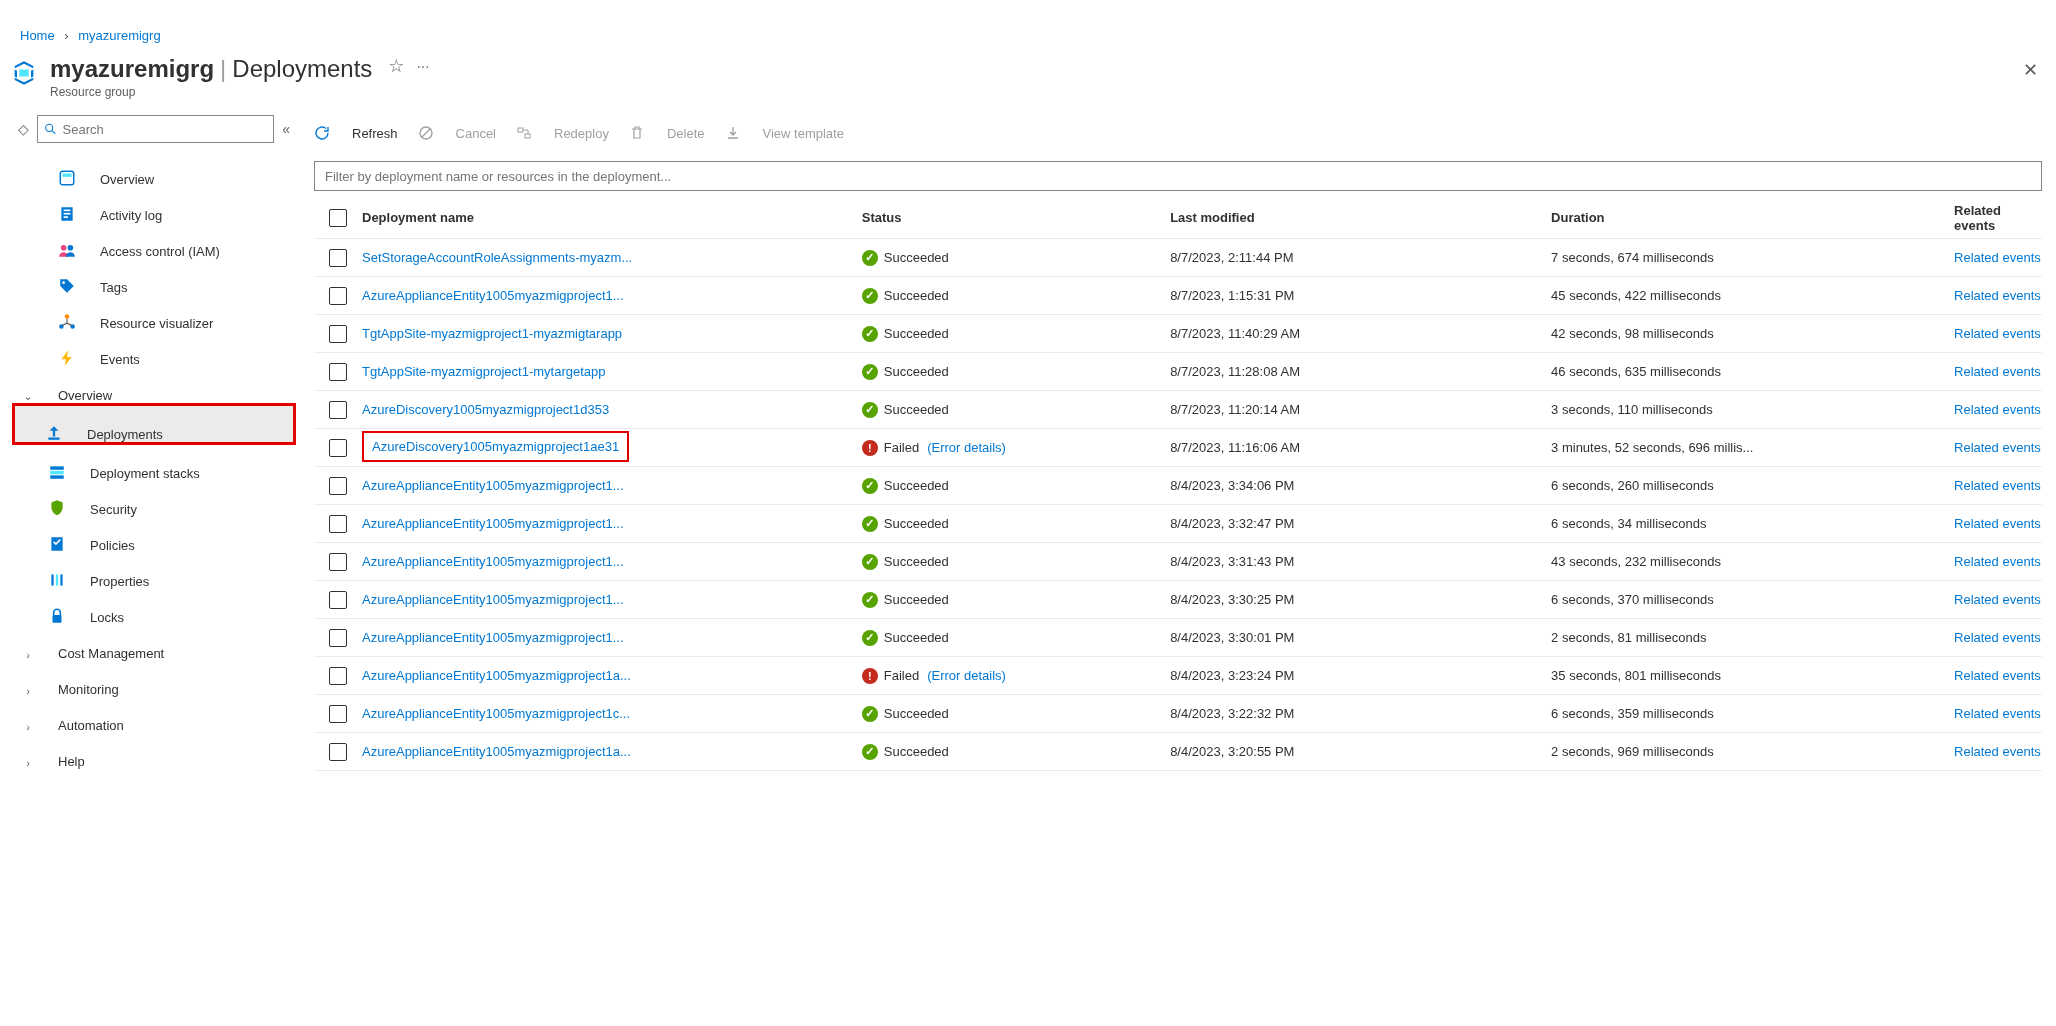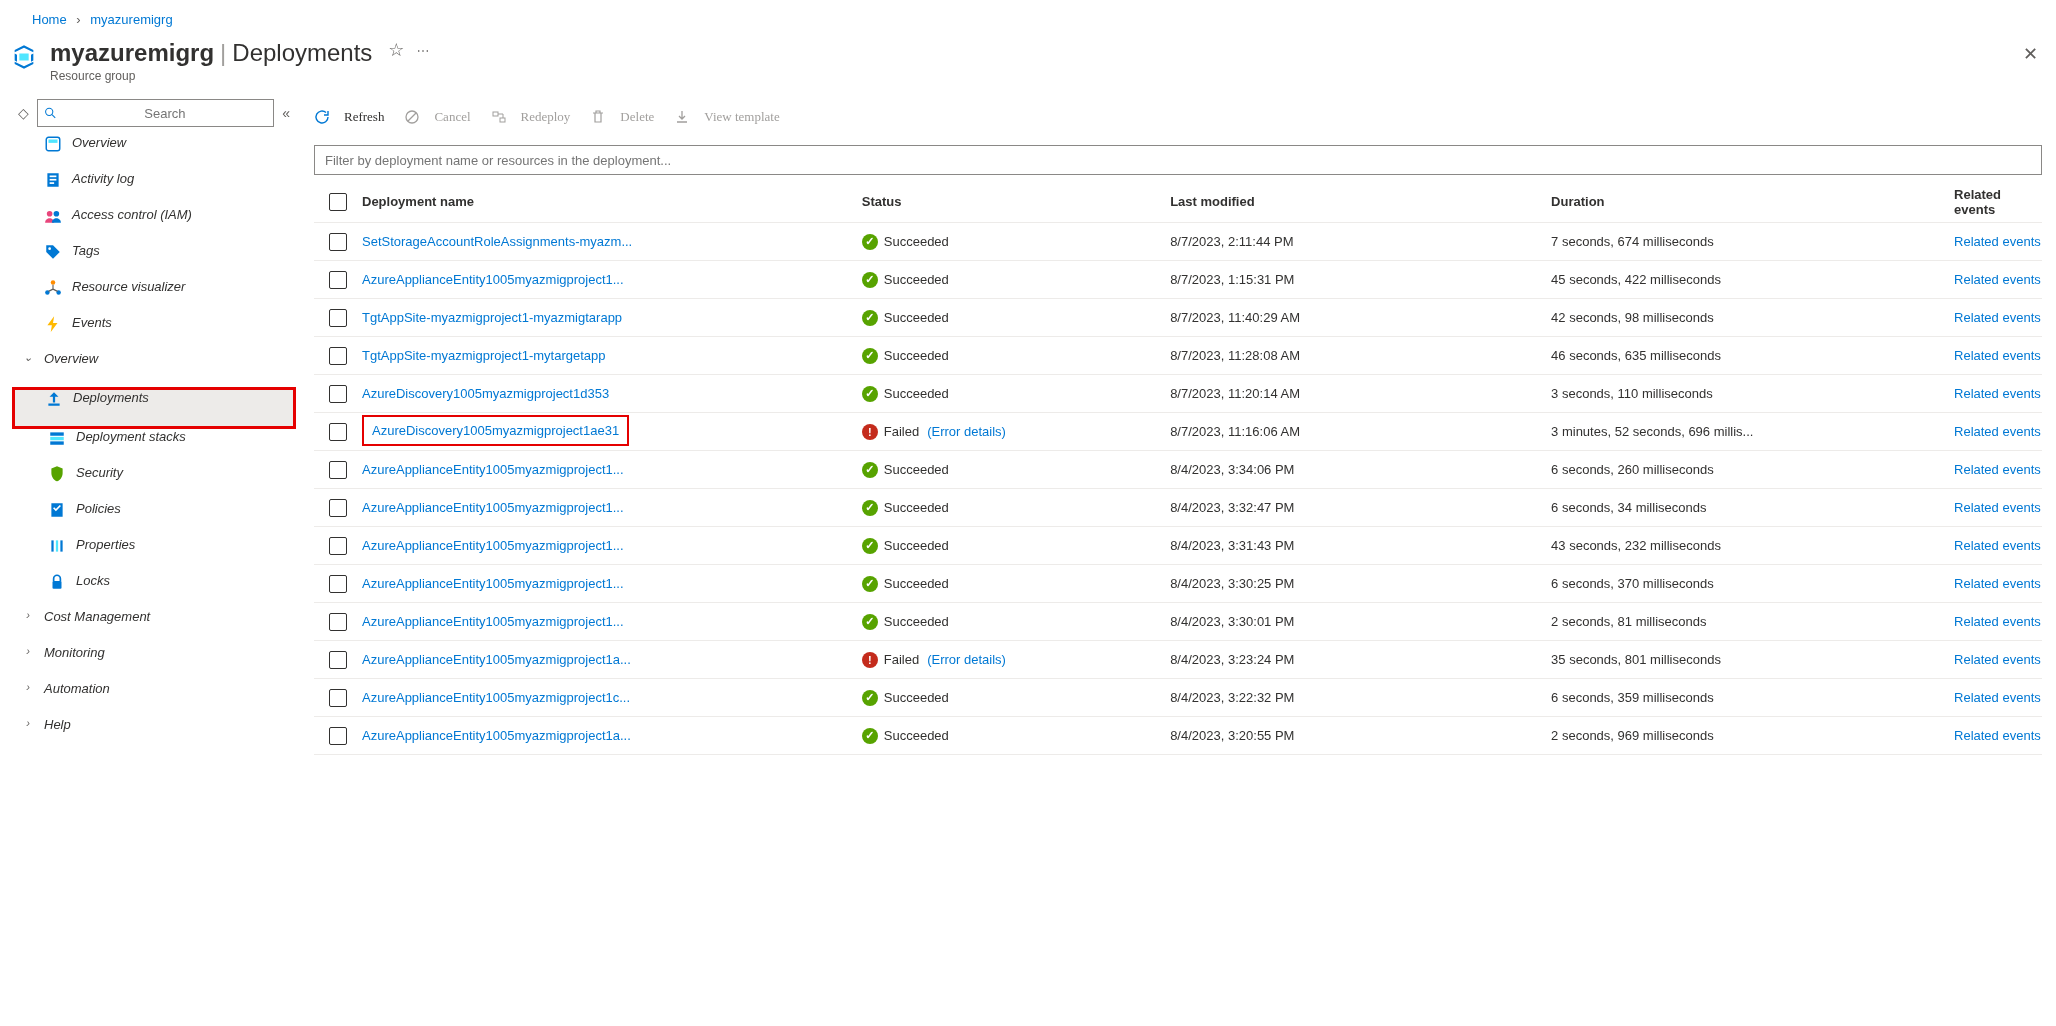--- a/index.html
+++ b/index.html
@@ -1,53 +1,53 @@
 <!DOCTYPE html>
 <html><head>
 <meta charset="utf-8">
 <style>
 * { box-sizing: border-box; margin: 0; padding: 0; }
 body { font-family: "Segoe UI", Arial, sans-serif; font-size: 13px; color: #323130; background: #fff; }
 a { color: #0078d4; text-decoration: none; }
 
-.breadcrumb { padding: 12px 32px 4px; font-size: 13px; }
+.breadcrumb { padding: 12px 20px 4px; font-size: 13px; margin-top: 16px; }
 .breadcrumb span.sep { color: #605e5c; margin: 0 6px; }
 
 .header { display: flex; align-items: flex-start; padding: 8px 10px 12px; }
 .header-icon { width: 28px; height: 28px; margin-right: 12px; margin-top: 4px; }
 .header-title { font-size: 24px; font-weight: 600; }
 .header-title .pipe { font-weight: 400; color: #a19f9d; margin: 0 6px; }
 .header-title .section { font-weight: 400; }
 .header-sub { font-size: 12px; color: #605e5c; margin-top: 2px; }
 .header-actions { margin-left: 16px; display: flex; gap: 12px; align-items: center; color: #605e5c; }
 .header-close { margin-left: auto; font-size: 18px; color: #605e5c; cursor: pointer; padding: 4px 8px; }
 
 .body-flex { display: flex; }
 
 .sidebar { width: 300px; flex-shrink: 0; padding: 4px 0 12px 18px; }
 .search-row { display: flex; align-items: center; gap: 8px; margin-bottom: 8px; padding-right: 10px; }
 .pin-icon { color: #605e5c; font-size: 14px; }
 .search-box { flex: 1; display: flex; align-items: center; border: 1px solid #8a8886; height: 28px; padding: 0 6px; }
 .search-box svg { width: 14px; height: 14px; margin-right: 6px; }
-.search-box input { border: none; outline: none; font-size: 13px; width: 100%; text-align: center; }
+.search-box input { border: none; outline: none; font-size: 13px; width: 100%; }
 .collapse-icon { color: #605e5c; font-size: 14px; }
 
-.nav-item { display: flex; align-items: flex-start; height: 36px; padding: 0 8px 0 4px; cursor: pointer; gap: 10px; font-style: italic; }
+.nav-item { display: flex; align-items: flex-end; height: 36px; padding: 0 8px 0 4px; cursor: pointer; gap: 24px; }
 .nav-item.selected { background: #edebe9; }
 .nav-item .icon { width: 18px; height: 18px; display: flex; align-items: center; justify-content: center; flex-shrink: 0; }
 .nav-item.child { padding-left: 30px; }
 .nav-item .chevron { width: 12px; text-align: center; color: #605e5c; font-size: 11px; }
 .nav-item.top .chevron { visibility: hidden; }
 .nav-label { font-size: 13px; }
 .highlight-box { border: 3px solid #e50000; margin: 0 4px 0 -6px; }
 .highlight-box .nav-item { margin: 0; }
 
 .main { flex: 1; padding: 4px 14px 0 14px; min-width: 0; }
 .toolbar { display: flex; gap: 20px; align-items: center; height: 36px; margin-bottom: 10px; }
-.tool-btn { display: flex; align-items: center; gap: 14px; color: #323130; cursor: pointer; font-family: Liberation Serif, serif; }
+.tool-btn { display: flex; align-items: center; gap: 22px; color: #323130; cursor: pointer; }
 .tool-btn.disabled { color: #a19f9d; cursor: default; }
 .tool-btn .ticon { width: 16px; height: 16px; display: inline-flex; align-items: center; justify-content: center; }
 
 .filter-box { border: 1px solid #8a8886; height: 30px; padding: 0 10px; display: flex; align-items: center; margin-bottom: 6px; }
 .filter-box input { border: none; outline: none; width: 100%; font-size: 13px; }
 
 .table { width: 100%; }
 .thead, .trow { display: flex; align-items: center; height: 38px; border-bottom: 1px solid #edebe9; }
 .thead { font-weight: 600; height: 42px; }
 .col-check { width: 48px; display: flex; justify-content: center; }

